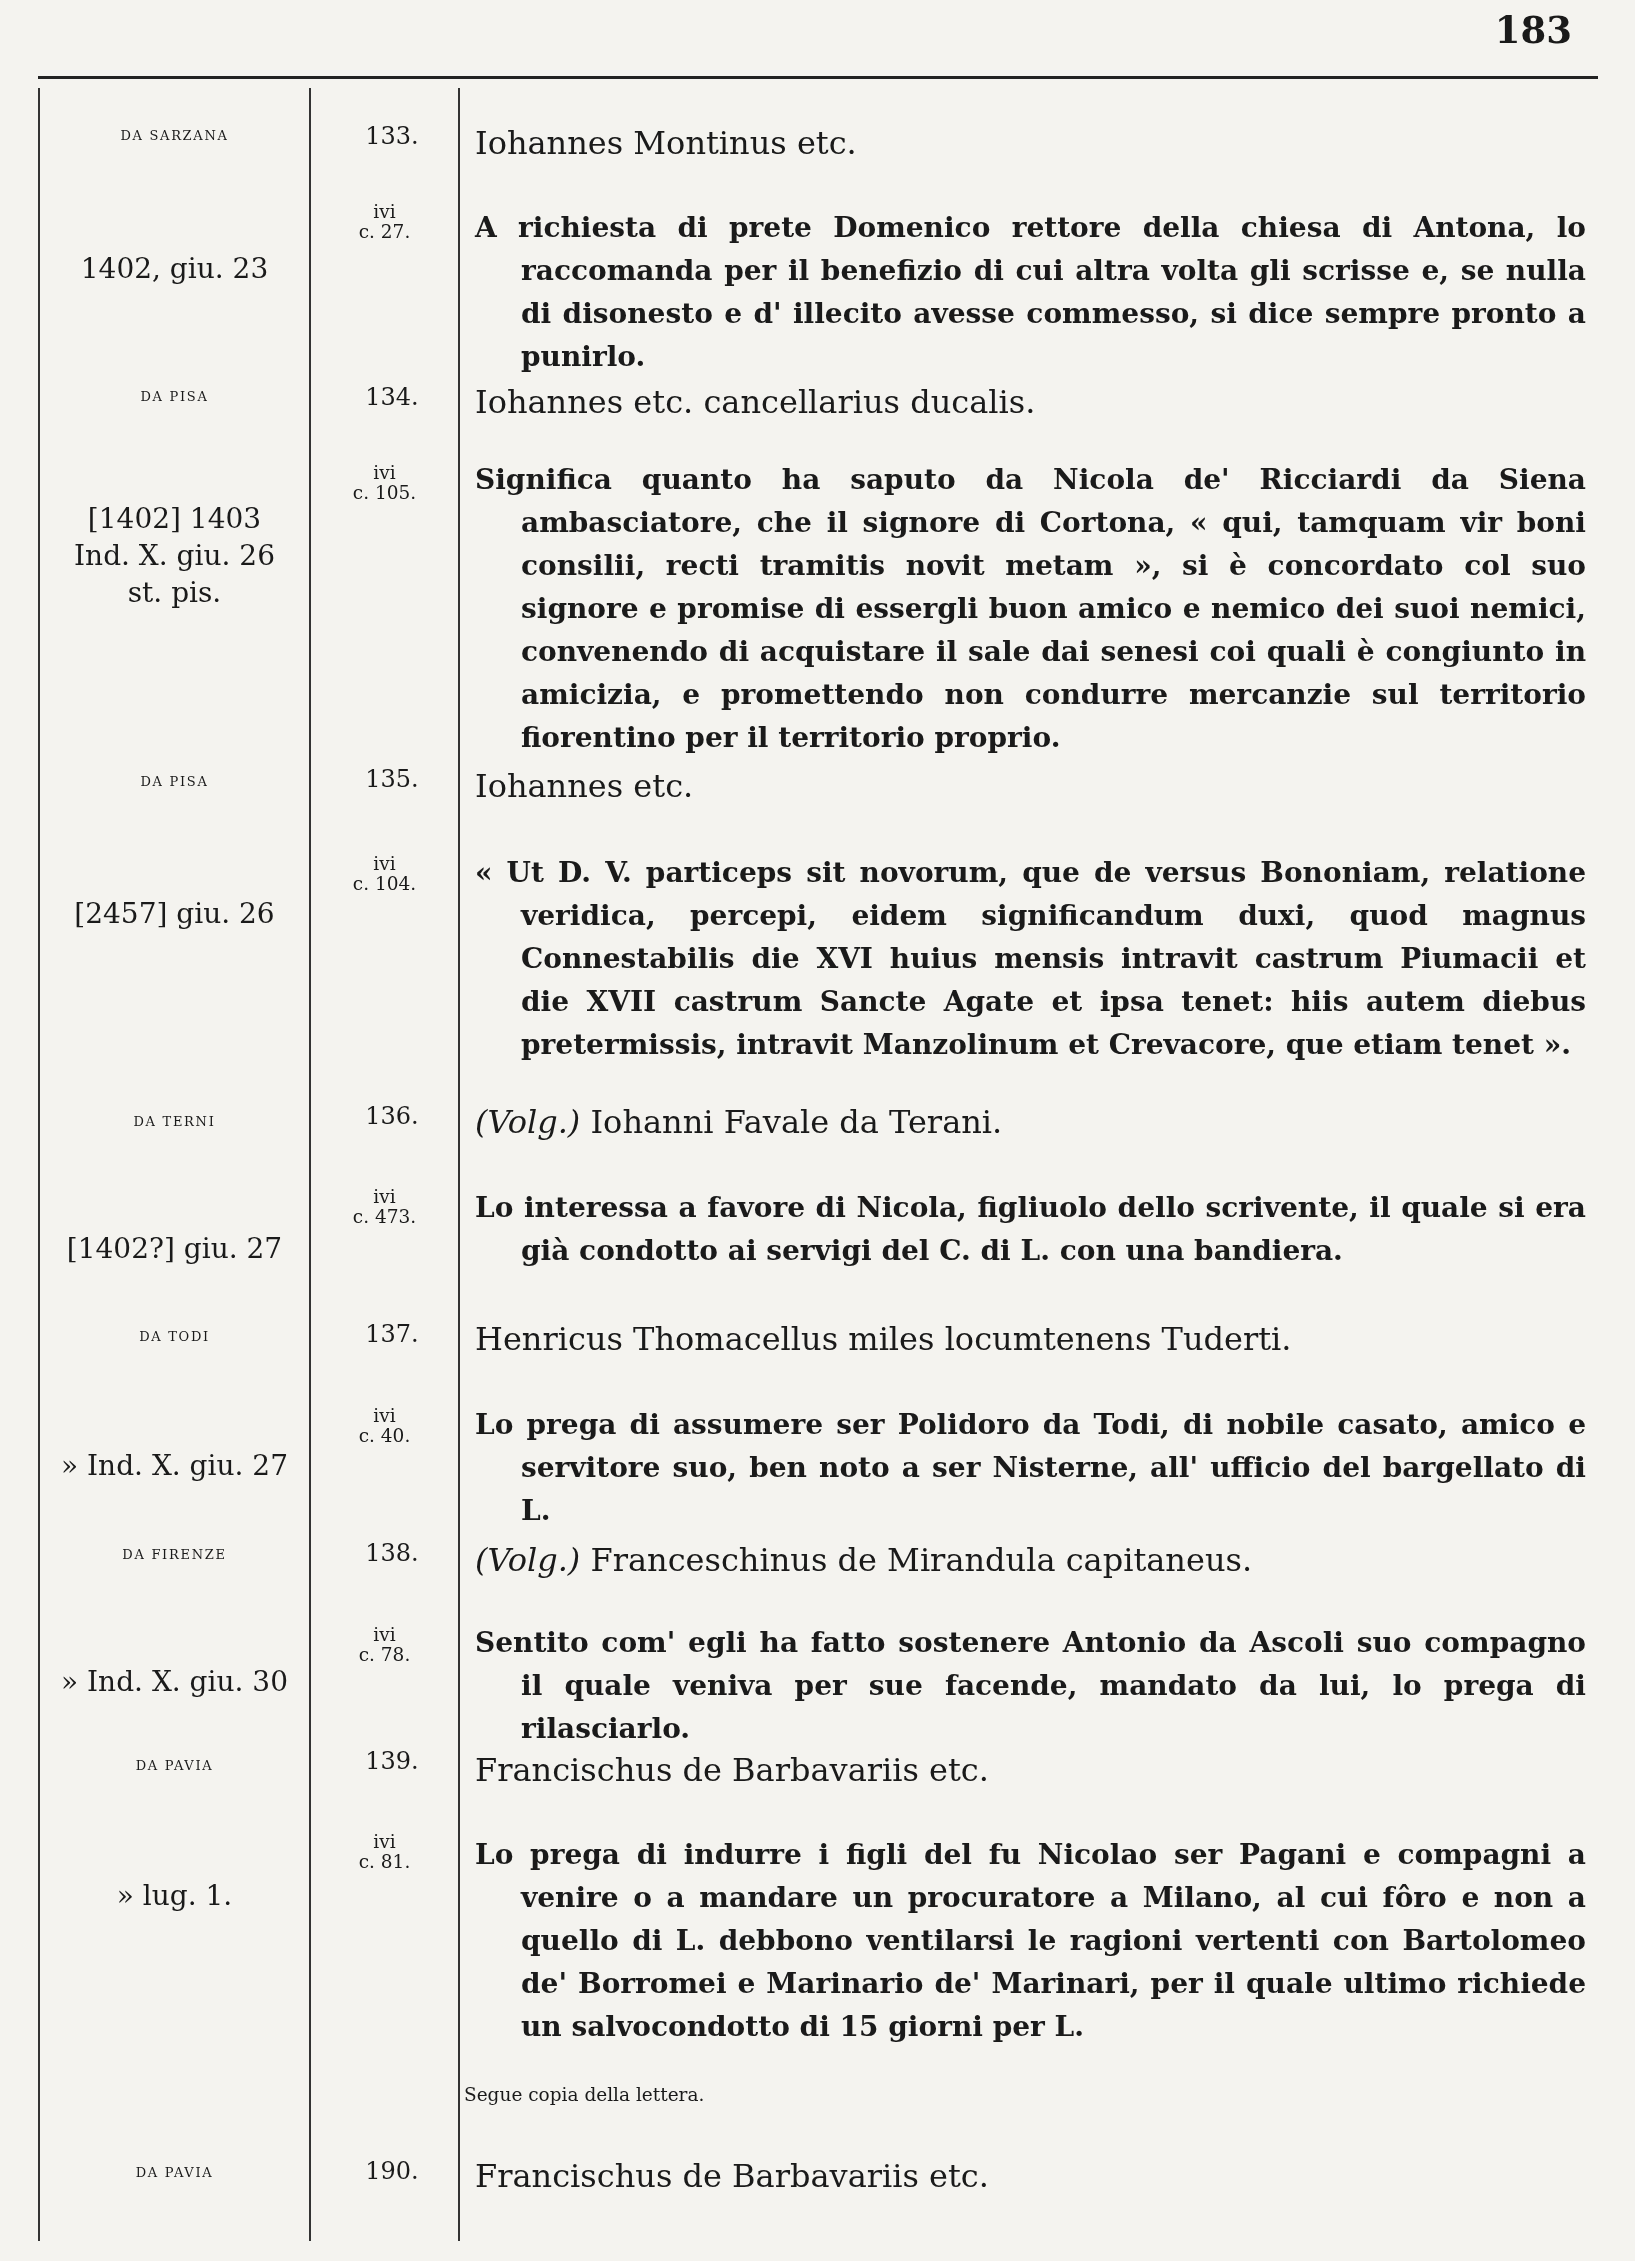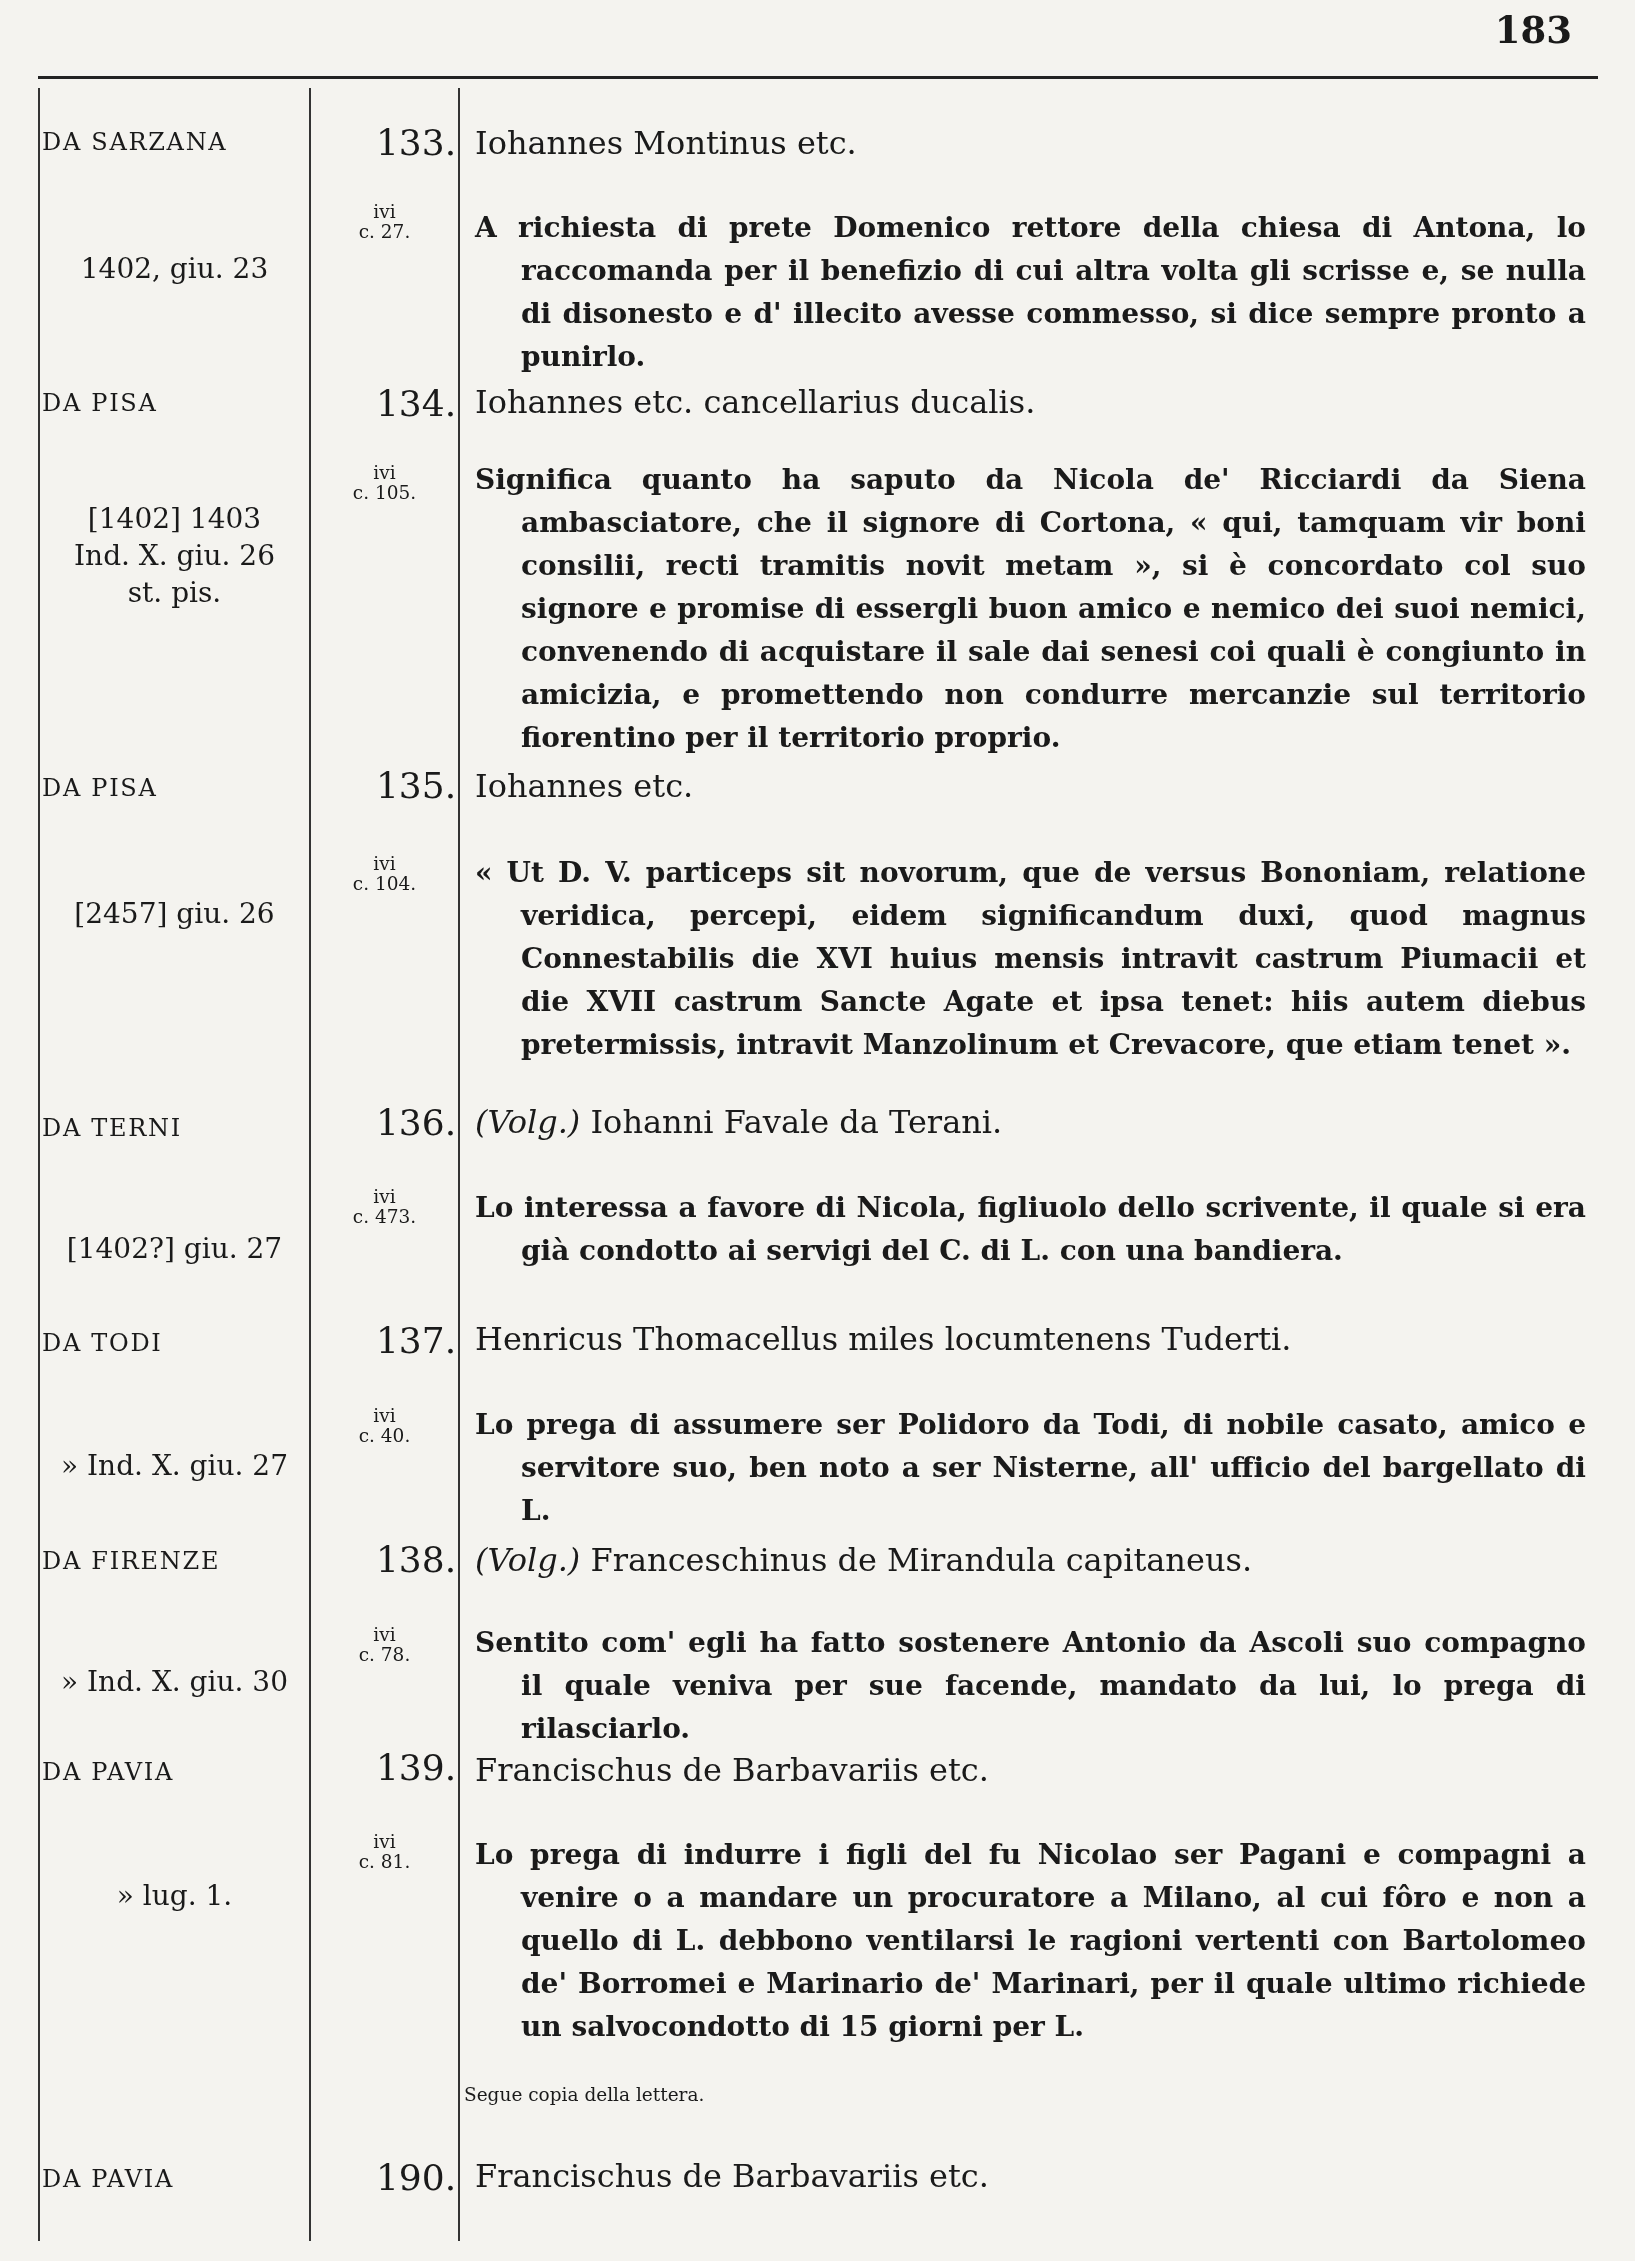--- a/index.html
+++ b/index.html
@@ -16,27 +16,26 @@
   .top-rule {
     position: absolute; left: 38px; right: 38px; top: 76px; height: 2.5px; background: #222;
   }
   .vline { position: absolute; width: 1.7px; background: #333; top: 88px; }
   .vl-left { left: 38px; height: 2153px; }
   .vl-mid { left: 309px; height: 2153px; }
   .vl-right { left: 458px; height: 2153px; }
 
   .entry { position: absolute; left: 0; width: 1636px; }
   .place {
-    position: absolute; left: 42px; width: 265px; text-align: left;
-    font-size: 24px; letter-spacing: 1.7px; font-variant: small-caps; text-transform: uppercase;
+    position: absolute; left: 42px; width: 265px; text-align: center;
+    font-size: 13px; letter-spacing: 1.7px; font-variant: small-caps; text-transform: uppercase;
   }
   .num {
     position: absolute; left: 311px; width: 162px; text-align: center;
-    font-size: 36px;
-    padding-left: 24px;
+    font-size: 24px;
   }
   .title {
     position: absolute; left: 475px; right: 50px;
     font-size: 32px;
   }
   .date {
     position: absolute; left: 42px; width: 265px; text-align: center;
     font-size: 28px; line-height: 37px; margin-top: 44px;
   }
   .ref {

